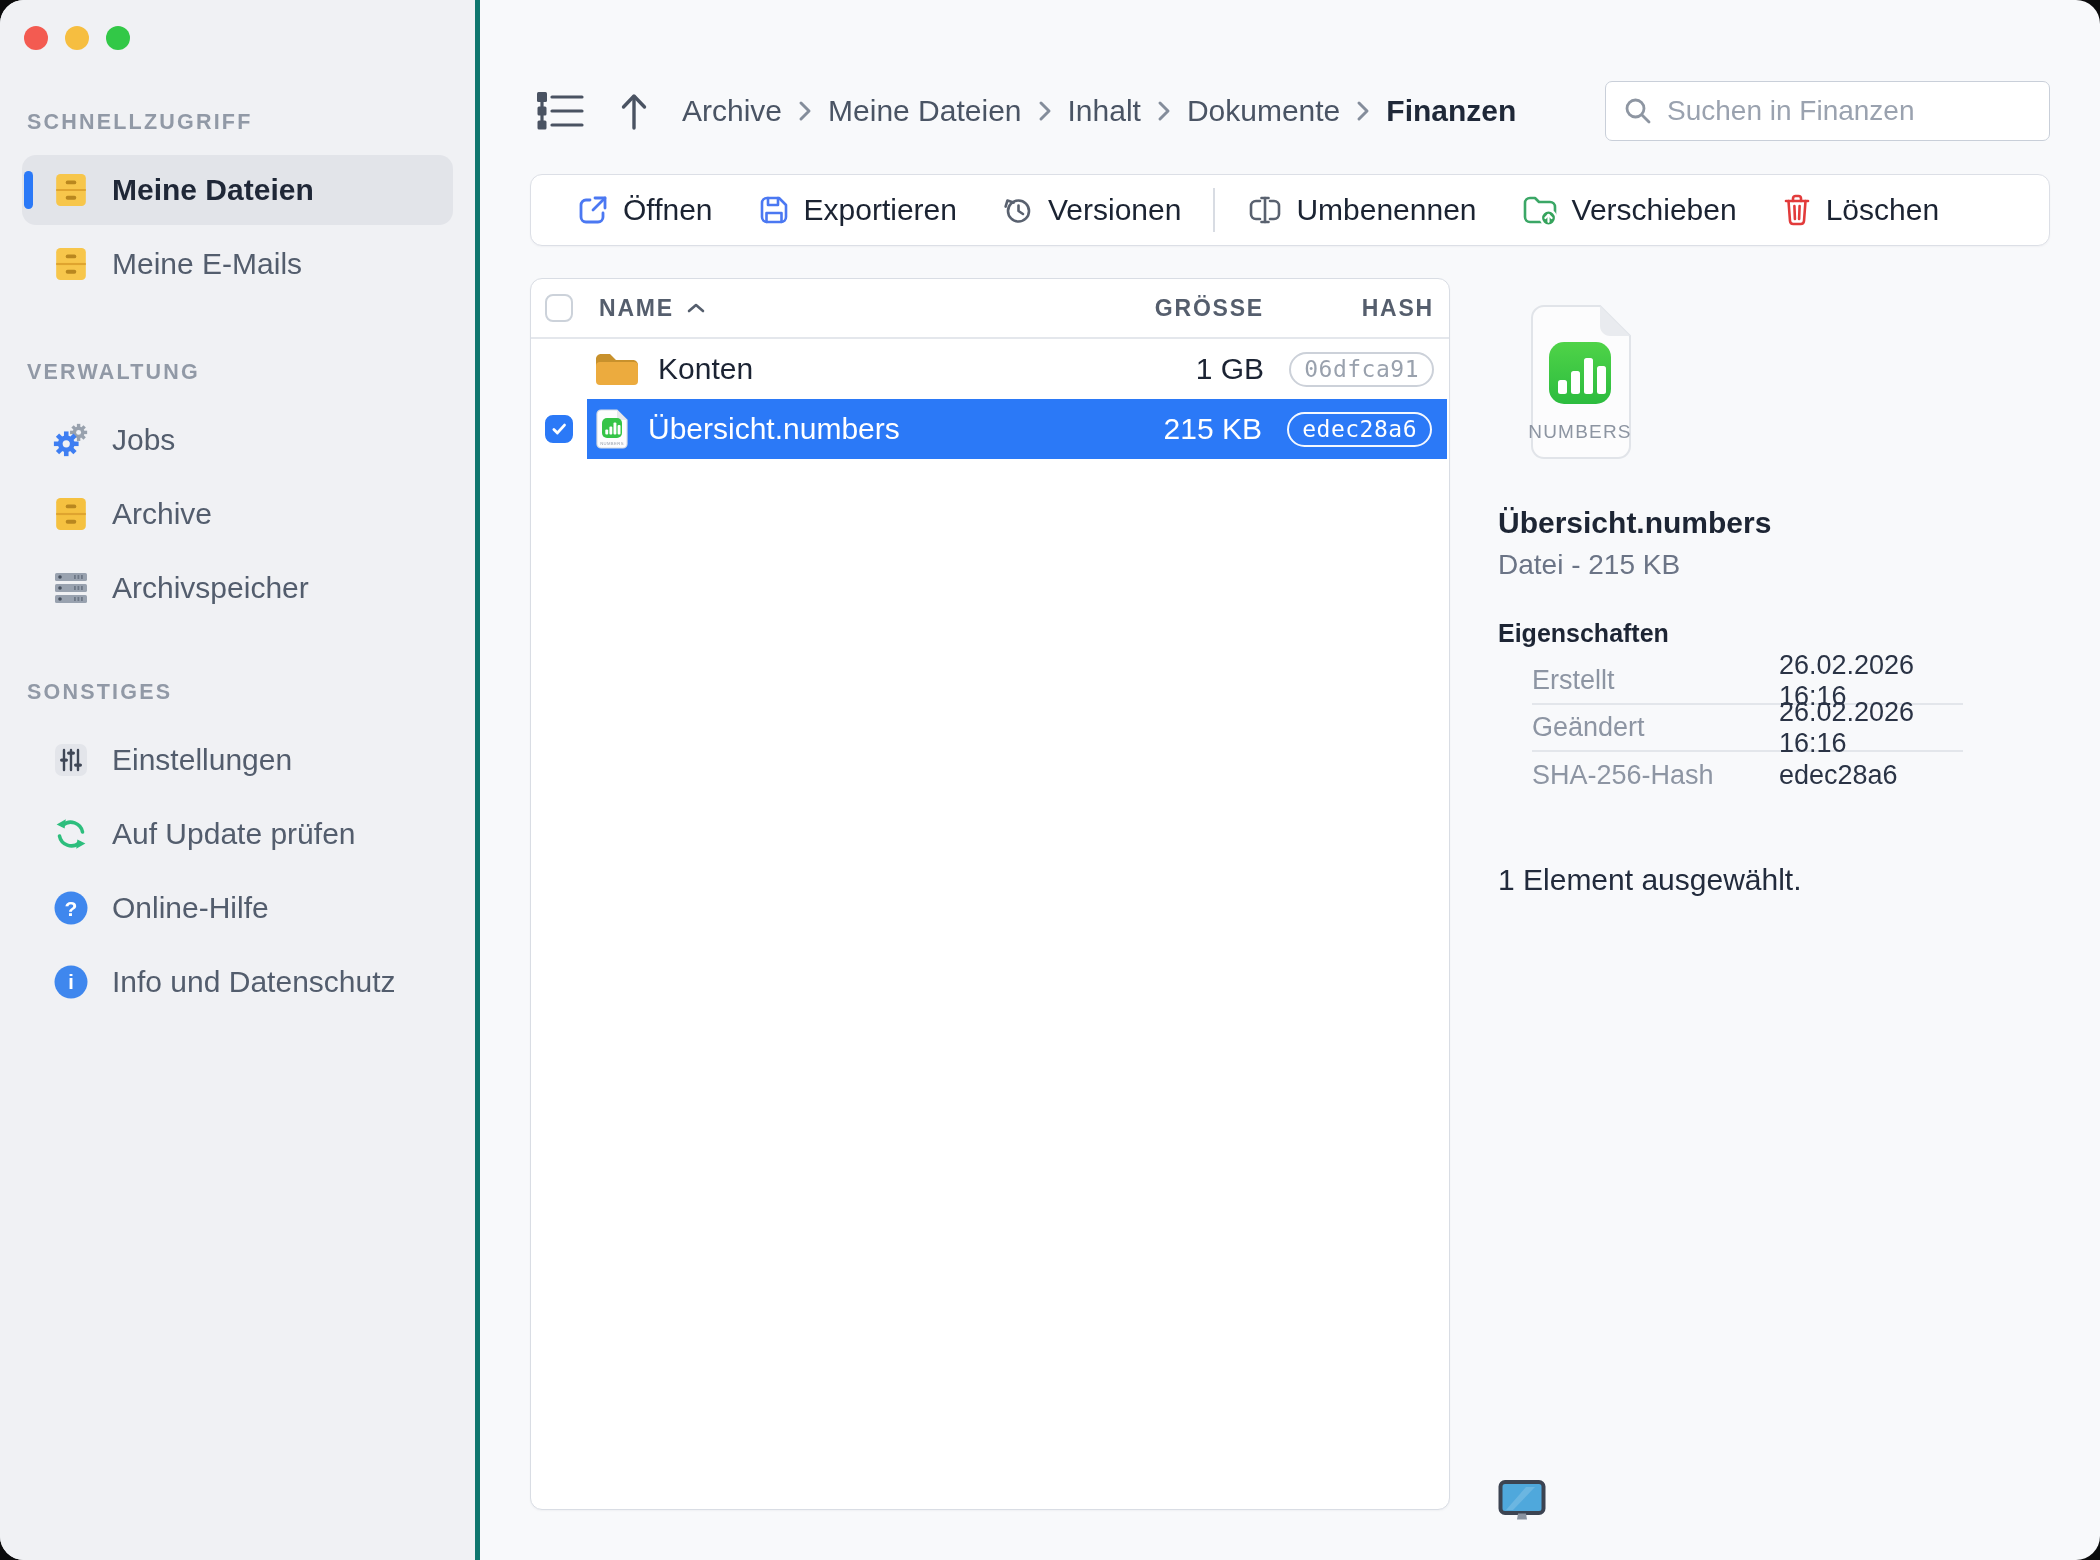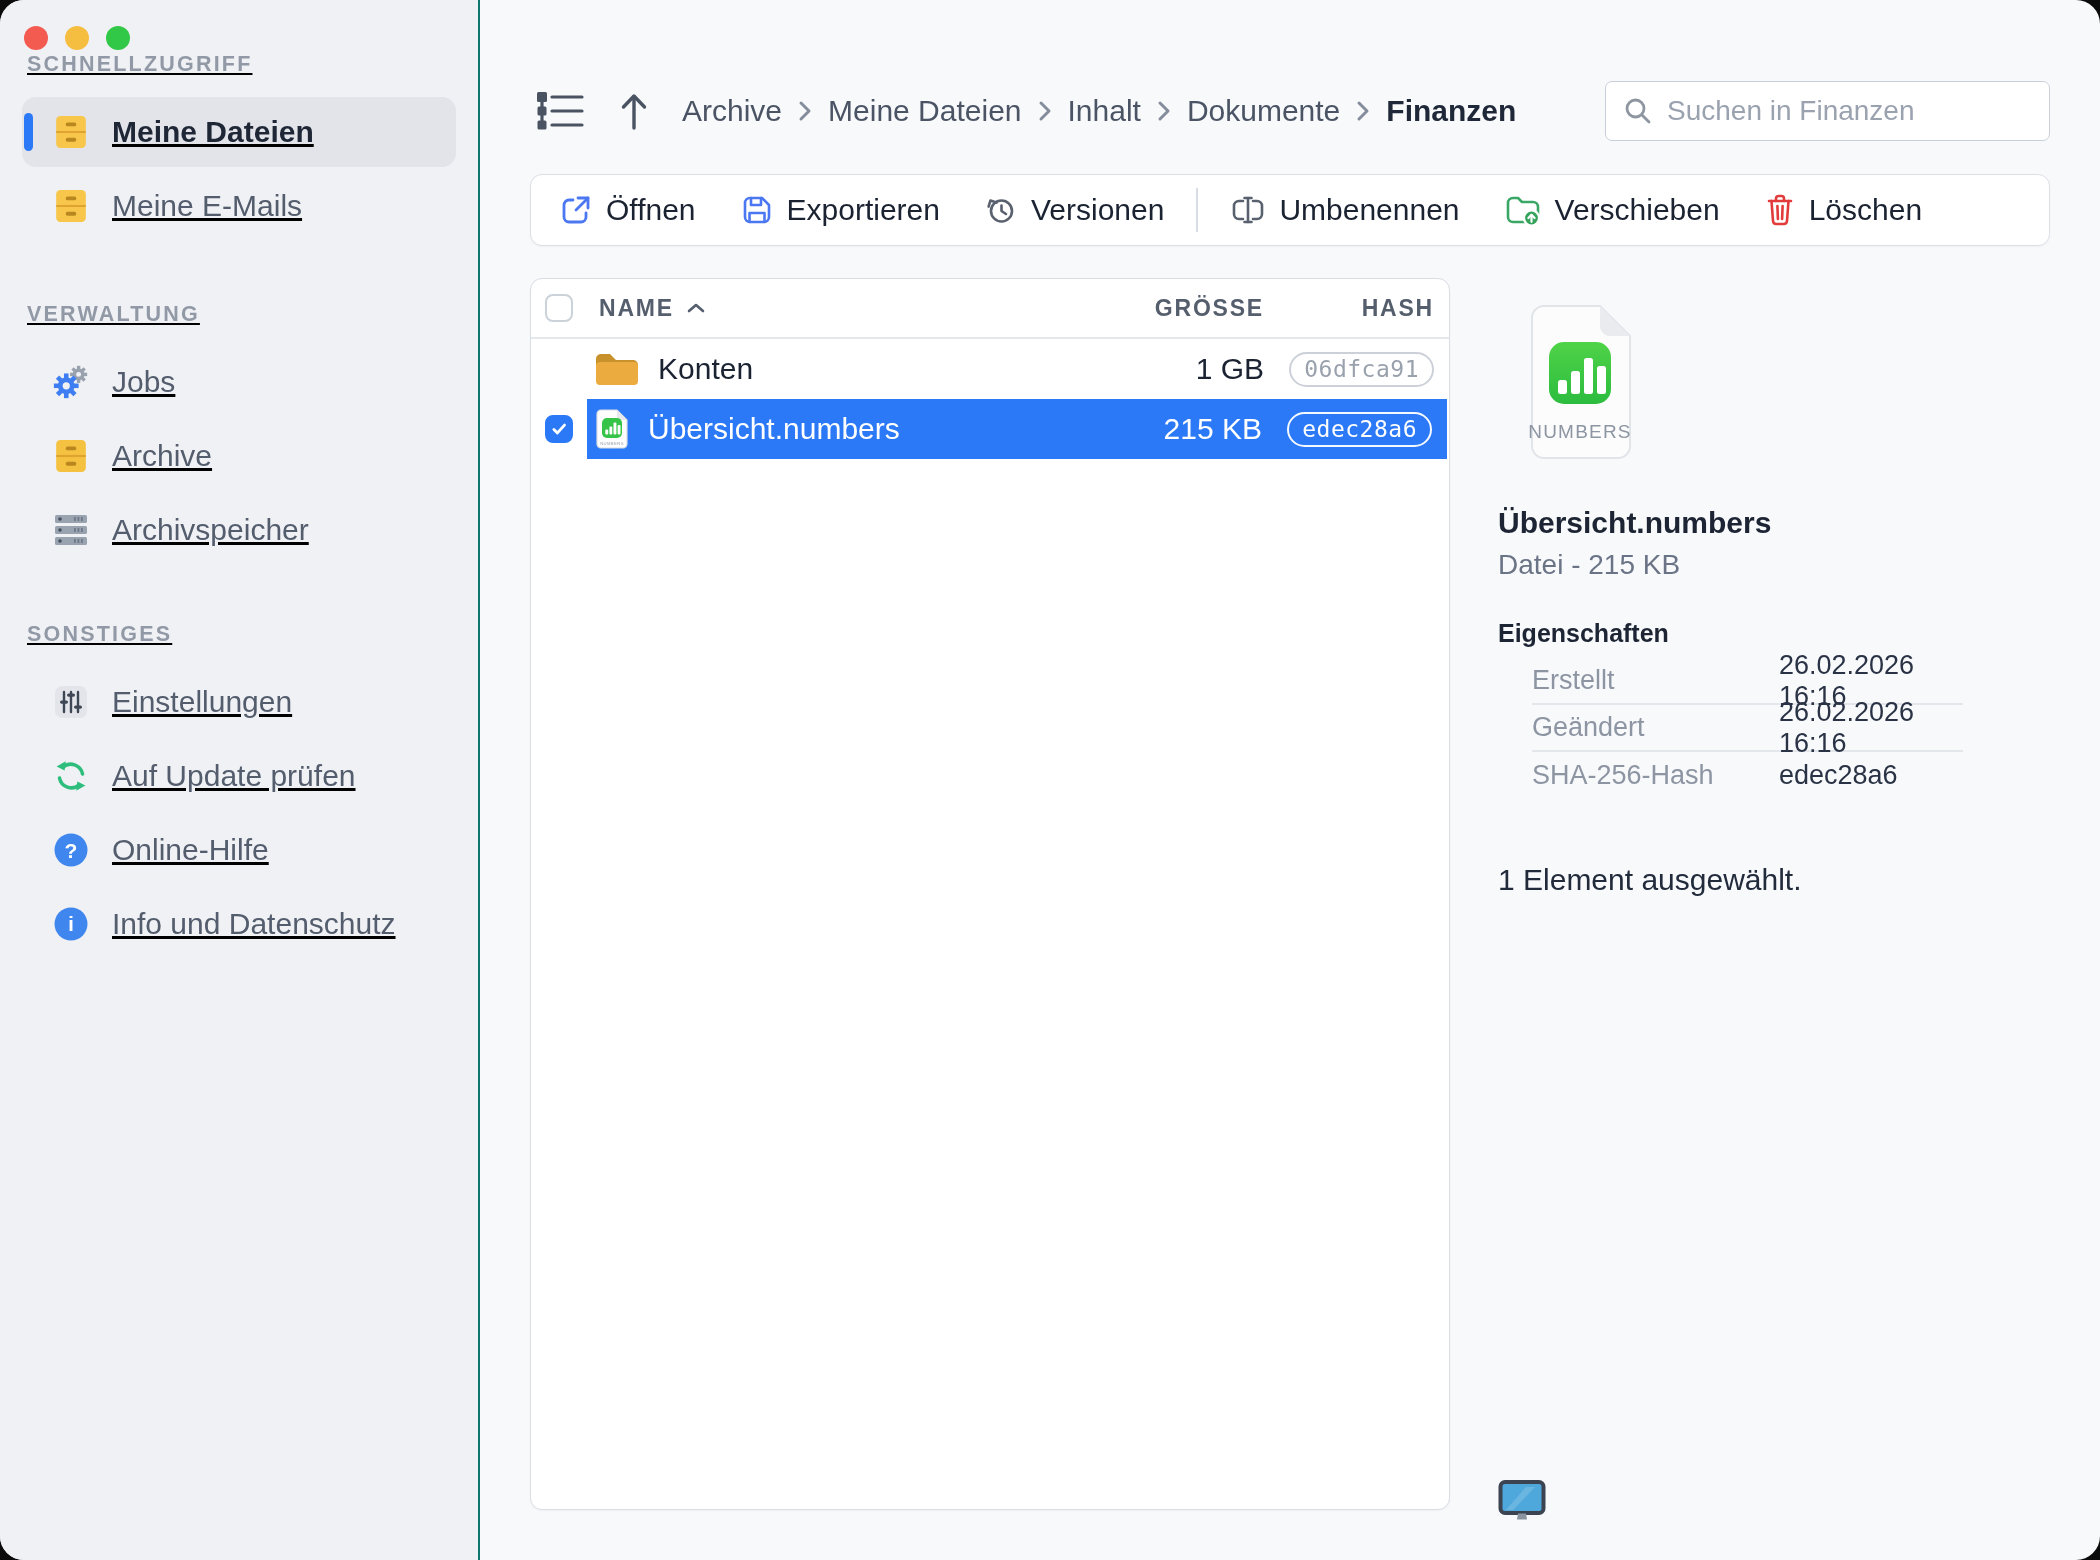--- a/index.html
+++ b/index.html
@@ -3,22 +3,22 @@
 <meta charset="utf-8">
 <style>
   * { margin:0; padding:0; box-sizing:border-box; }
   html,body { background:#0b0b0c; }
   body { font-family:"Liberation Sans","DejaVu Sans",sans-serif; -webkit-font-smoothing:antialiased; }
 
   .window { width:2100px; height:1560px; display:flex; background:#f8f9fb;
             border-radius:24px; overflow:hidden; position:relative; }
 
   
-  .sidebar { width:480px; flex:0 0 480px; background:#f0f1f4; border-right:2px solid #0f766e;
-             position:relative; padding-top:52px;text-decoration:underline; }
+  .sidebar { width:480px; flex:0 0 480px; background:#f0f1f4; border-right:5px solid #0f766e;
+             position:relative; padding-top:110px; }
   .traffic { position:absolute; top:26px; left:24px; display:flex; gap:17px; }
   .light { width:24px; height:24px; border-radius:50%; }
   .light.red{ background:#f35b51; } .light.yellow{ background:#f6be40; } .light.green{ background:#32c847; }
 
   .sec-title { margin:0 0 0 27px; font-size:21.5px; font-weight:700; letter-spacing:2.2px;
                color:#9199a6; }
   .sec-list { margin-top:20px; }
   .sec-gap1 { margin-top:61px; } .sec-gap2 { margin-top:57px; }
   .side-item { height:70px; margin:0 22px 4px 22px; border-radius:14px; display:flex;
                align-items:center; padding-left:30px; gap:22px; font-size:30px; color:#535d6d;
@@ -36,21 +36,21 @@
   .crumbs { display:flex; align-items:center; gap:15px; margin-left:30px; font-size:30px; color:#4a5464; }
   .crumb-sep { display:flex; align-items:center; }
   .crumb.current { font-weight:700; color:#1f2838; }
   .search { margin-left:auto; width:445px; height:60px; background:#fff; border:1.5px solid #c9cfd9;
             border-radius:7px; display:flex; align-items:center; padding:0 16px; gap:13px; }
   .search input { border:none; outline:none; flex:1; font-size:28px; color:#2a3345;
                   font-family:inherit; background:transparent; }
   .search input::placeholder { color:#9aa2af; }
 
   .toolbar { margin-top:32px; height:72px; background:#fff; border:1px solid #dcdfe6;
-             border-radius:12px; display:flex; align-items:center; padding:0 6px;
+             border-radius:12px; display:flex; align-items:center; padding:0 23px;
              box-shadow:0 1px 2px rgba(25,35,55,.04); }
   .tb-btn { display:flex; align-items:center; gap:13px; padding:0 22px; height:100%;
             font-size:30px; font-weight:500; color:#1b2332; cursor:default; }
   .tb-div { width:2px; height:44px; background:#d8dce3; margin:0 10px; }
 
   .content { display:flex; margin-top:32px; flex:1; min-height:0; }
 
   
   .table-card { width:920px; flex:0 0 920px; background:#fff; border:1px solid #d9dde4;
                 border-radius:12px; margin-bottom:50px; overflow:hidden;

